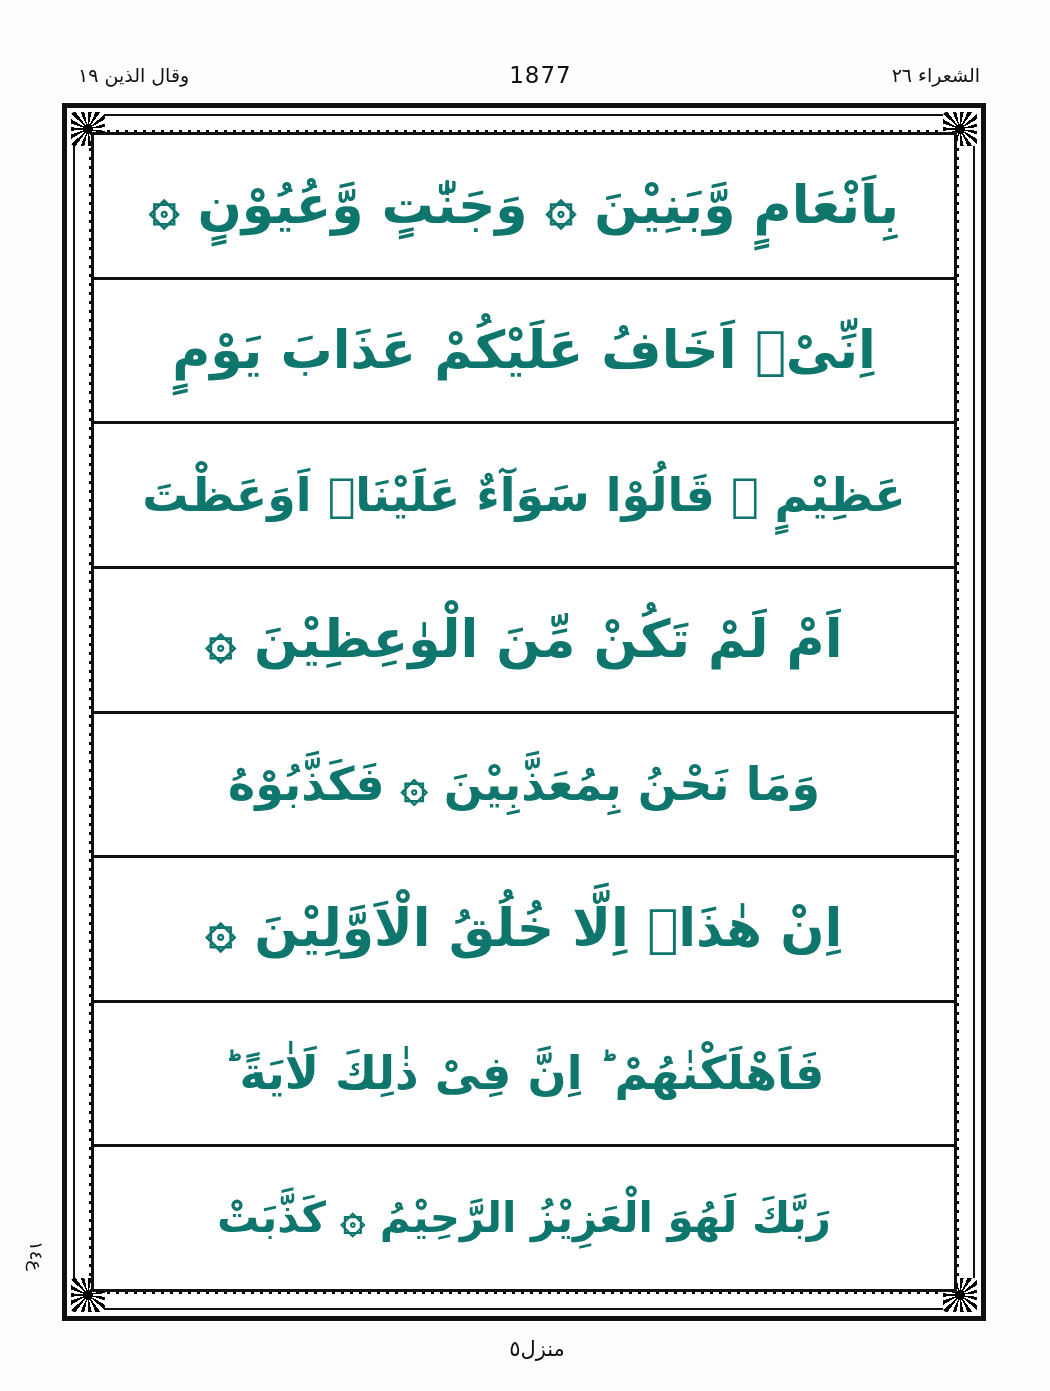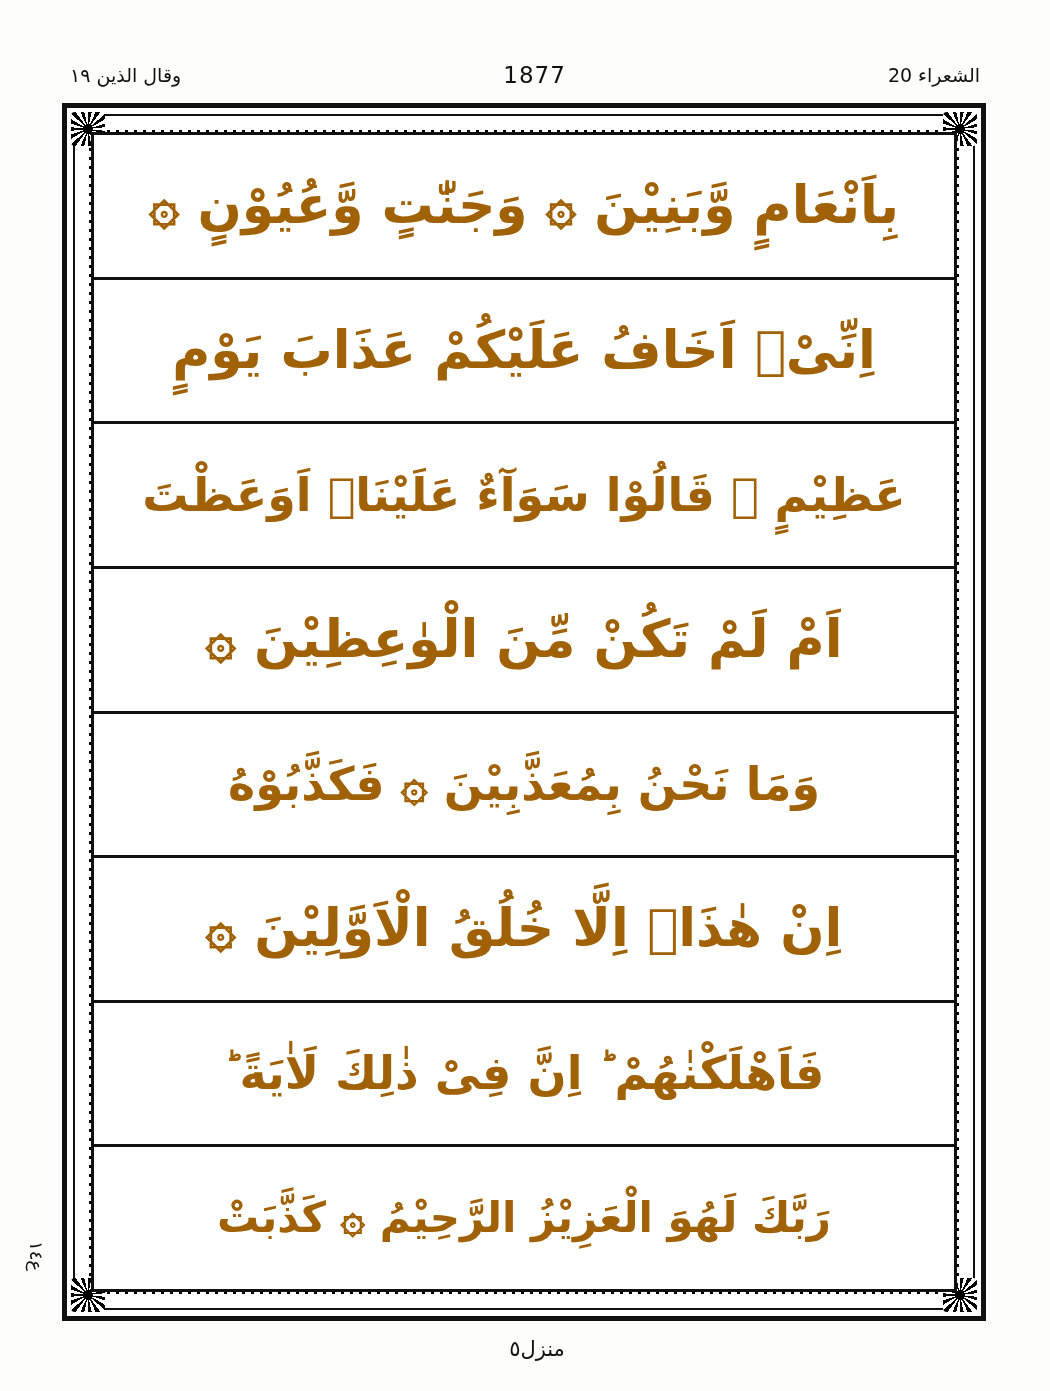--- a/index.html
+++ b/index.html
@@ -33,20 +33,21 @@
     align-items: center;
     justify-content: space-between;
     direction: rtl;
   }
   .hdr-text {
     font-family: "DejaVu Sans", sans-serif;
     font-size: 20px;
     line-height: 1;
     white-space: nowrap;
     color: #111;
+    margin-left: 8px;
   }
   .hdr-surah { font-size: 19px; }
   .hdr-page {
     font-size: 23px;
     letter-spacing: 1px;
   }
   .hdr-juz { font-size: 19px; }
 
   
   .frame-outer {
@@ -122,21 +123,21 @@
 
   .aya-text {
     font-family: "DejaVu Sans", sans-serif;
     font-size: 52px;
     line-height: 1.18;
     font-weight: 700;
     white-space: nowrap;
     text-align: center;
     direction: rtl;
     unicode-bidi: isolate;
-    color: #a16207;
+    color: #0f766e;
   }
   .aya-text.sm { font-size: 46px; }
   .aya-text.xs { font-size: 42px; }
 
   
   .side-mark {
     position: absolute;
     left: 26px;
     font-size: 18px;
     writing-mode: vertical-rl;
@@ -157,21 +158,21 @@
     direction: rtl;
     padding-left: 24px;
   }
 </style>
 </head>
 <body>
 
 <div class="page">
 
   <div class="page-header">
-    <span class="hdr-text hdr-surah">الشعراء 20</span>
+    <span class="hdr-text hdr-surah">الشعراء ٢٦</span>
     <span class="hdr-text hdr-page">1877</span>
     <span class="hdr-text hdr-juz">وقال الذين ١٩</span>
   </div>
 
   <div class="side-mark ruku">ع١٤</div>
 
   <div class="frame-outer">
     <div class="frame-mid"></div>
     <div class="frame-orn"></div>
 

